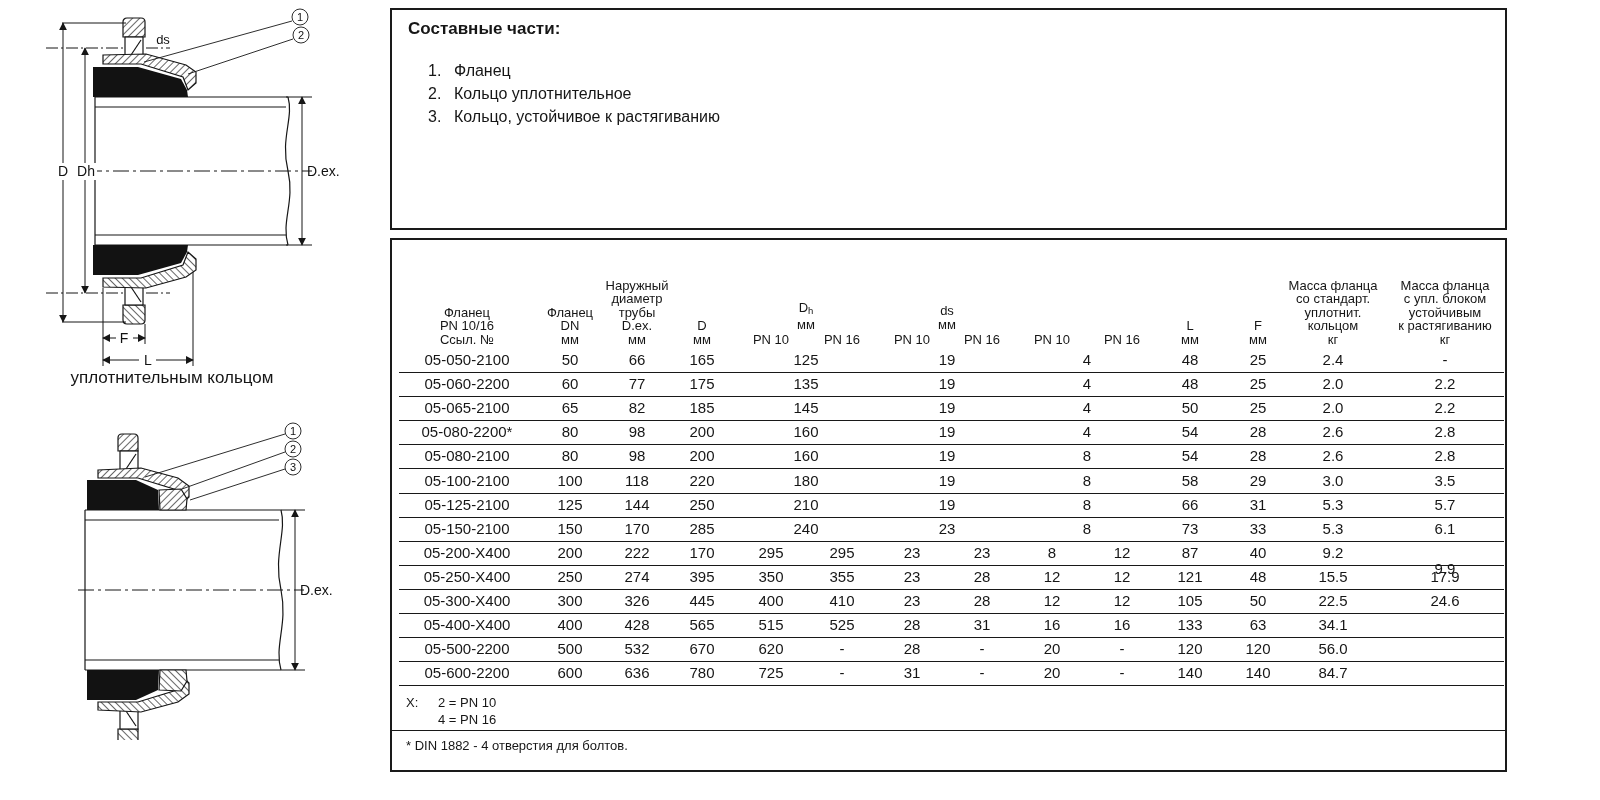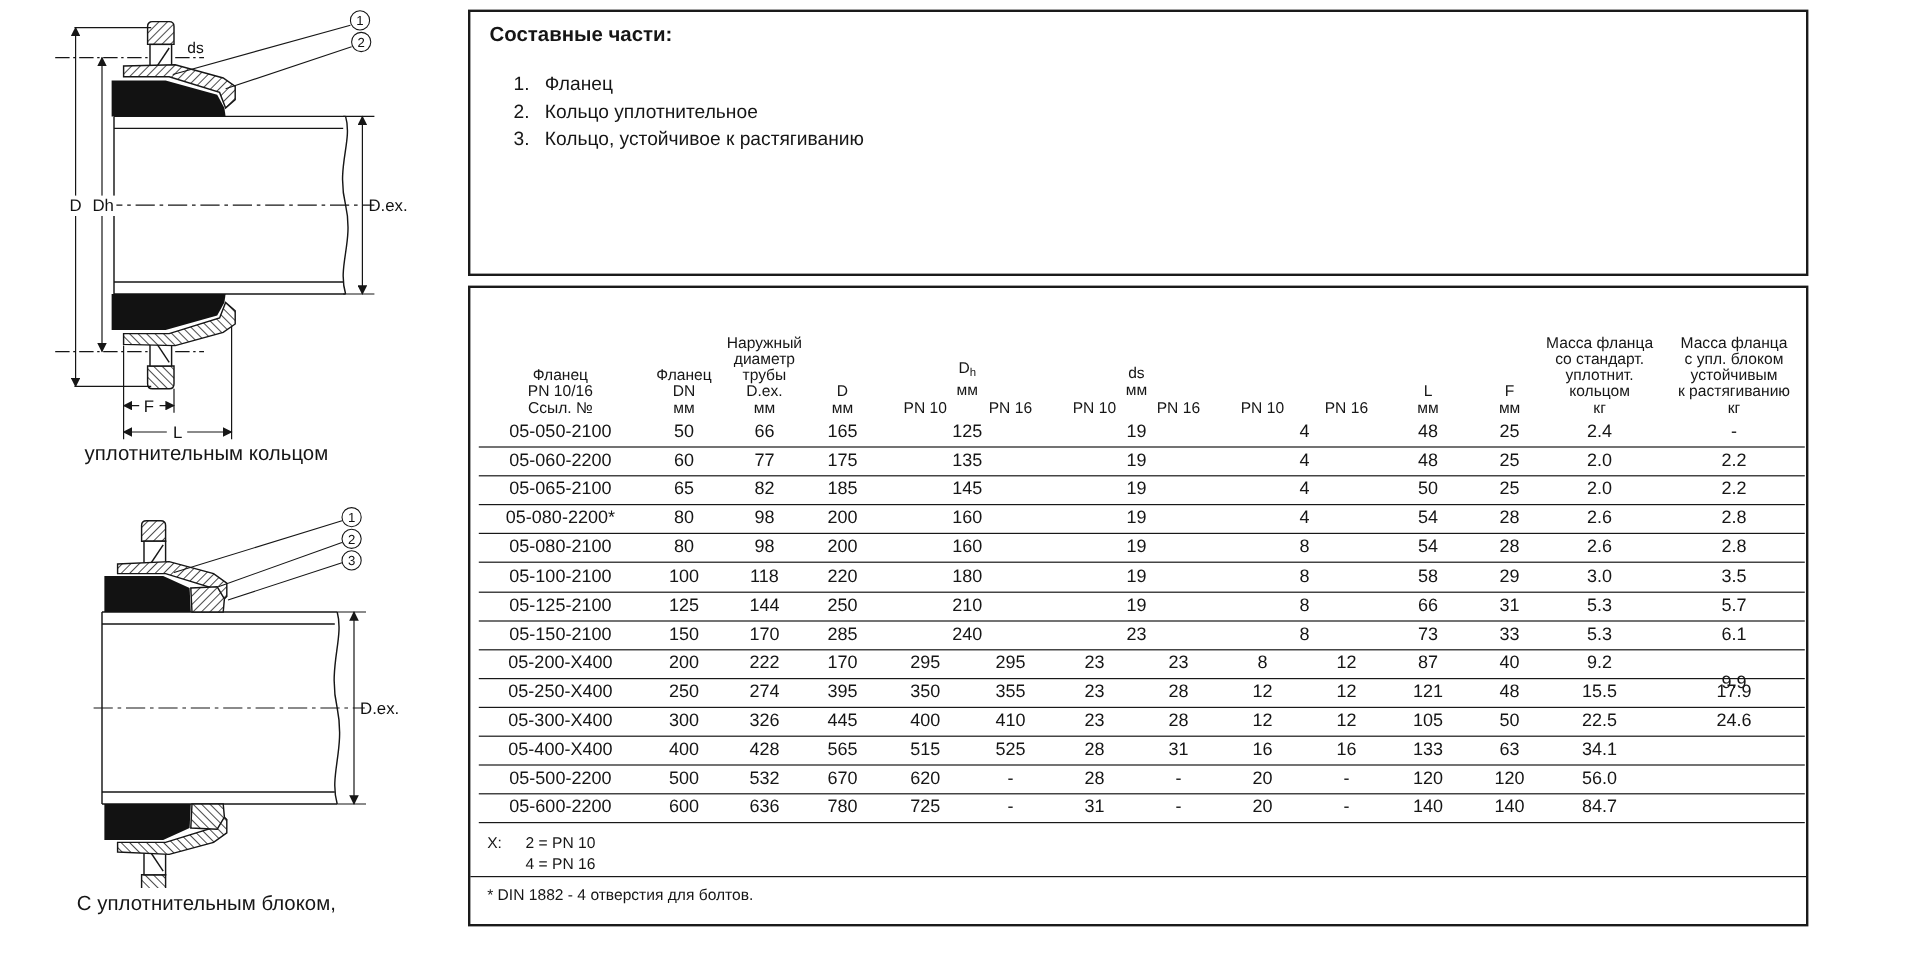--- a/index.html
+++ b/index.html
@@ -130,21 +130,20 @@
       <circle cx="255" cy="11" r="8"></circle>
       <circle cx="255" cy="29" r="8"></circle>
       <circle cx="255" cy="47" r="8"></circle>
     </g>
     <text x="255" y="15" font-size="11" text-anchor="middle">1</text>
     <text x="255" y="33" font-size="11" text-anchor="middle">2</text>
     <text x="255" y="51" font-size="11" text-anchor="middle">3</text>
     <text x="262" y="175" font-size="14">D.ex.</text>
   </svg>
   <div class="caption" style="left:22px;top:742px;">
-    <div>С уплотнительным блоком,</div>
   </div>
 
   <div class="box" style="left:390px;top:8px;width:1113px;height:218px;">
     <div class="parts-title">Составные части:</div>
     <div class="part-item" style="top:52px;">
       <span class="part-num">1.</span>
       <span class="part-label">Фланец</span>
     </div>
     <div class="part-item" style="top:75px;">
       <span class="part-num">2.</span>

